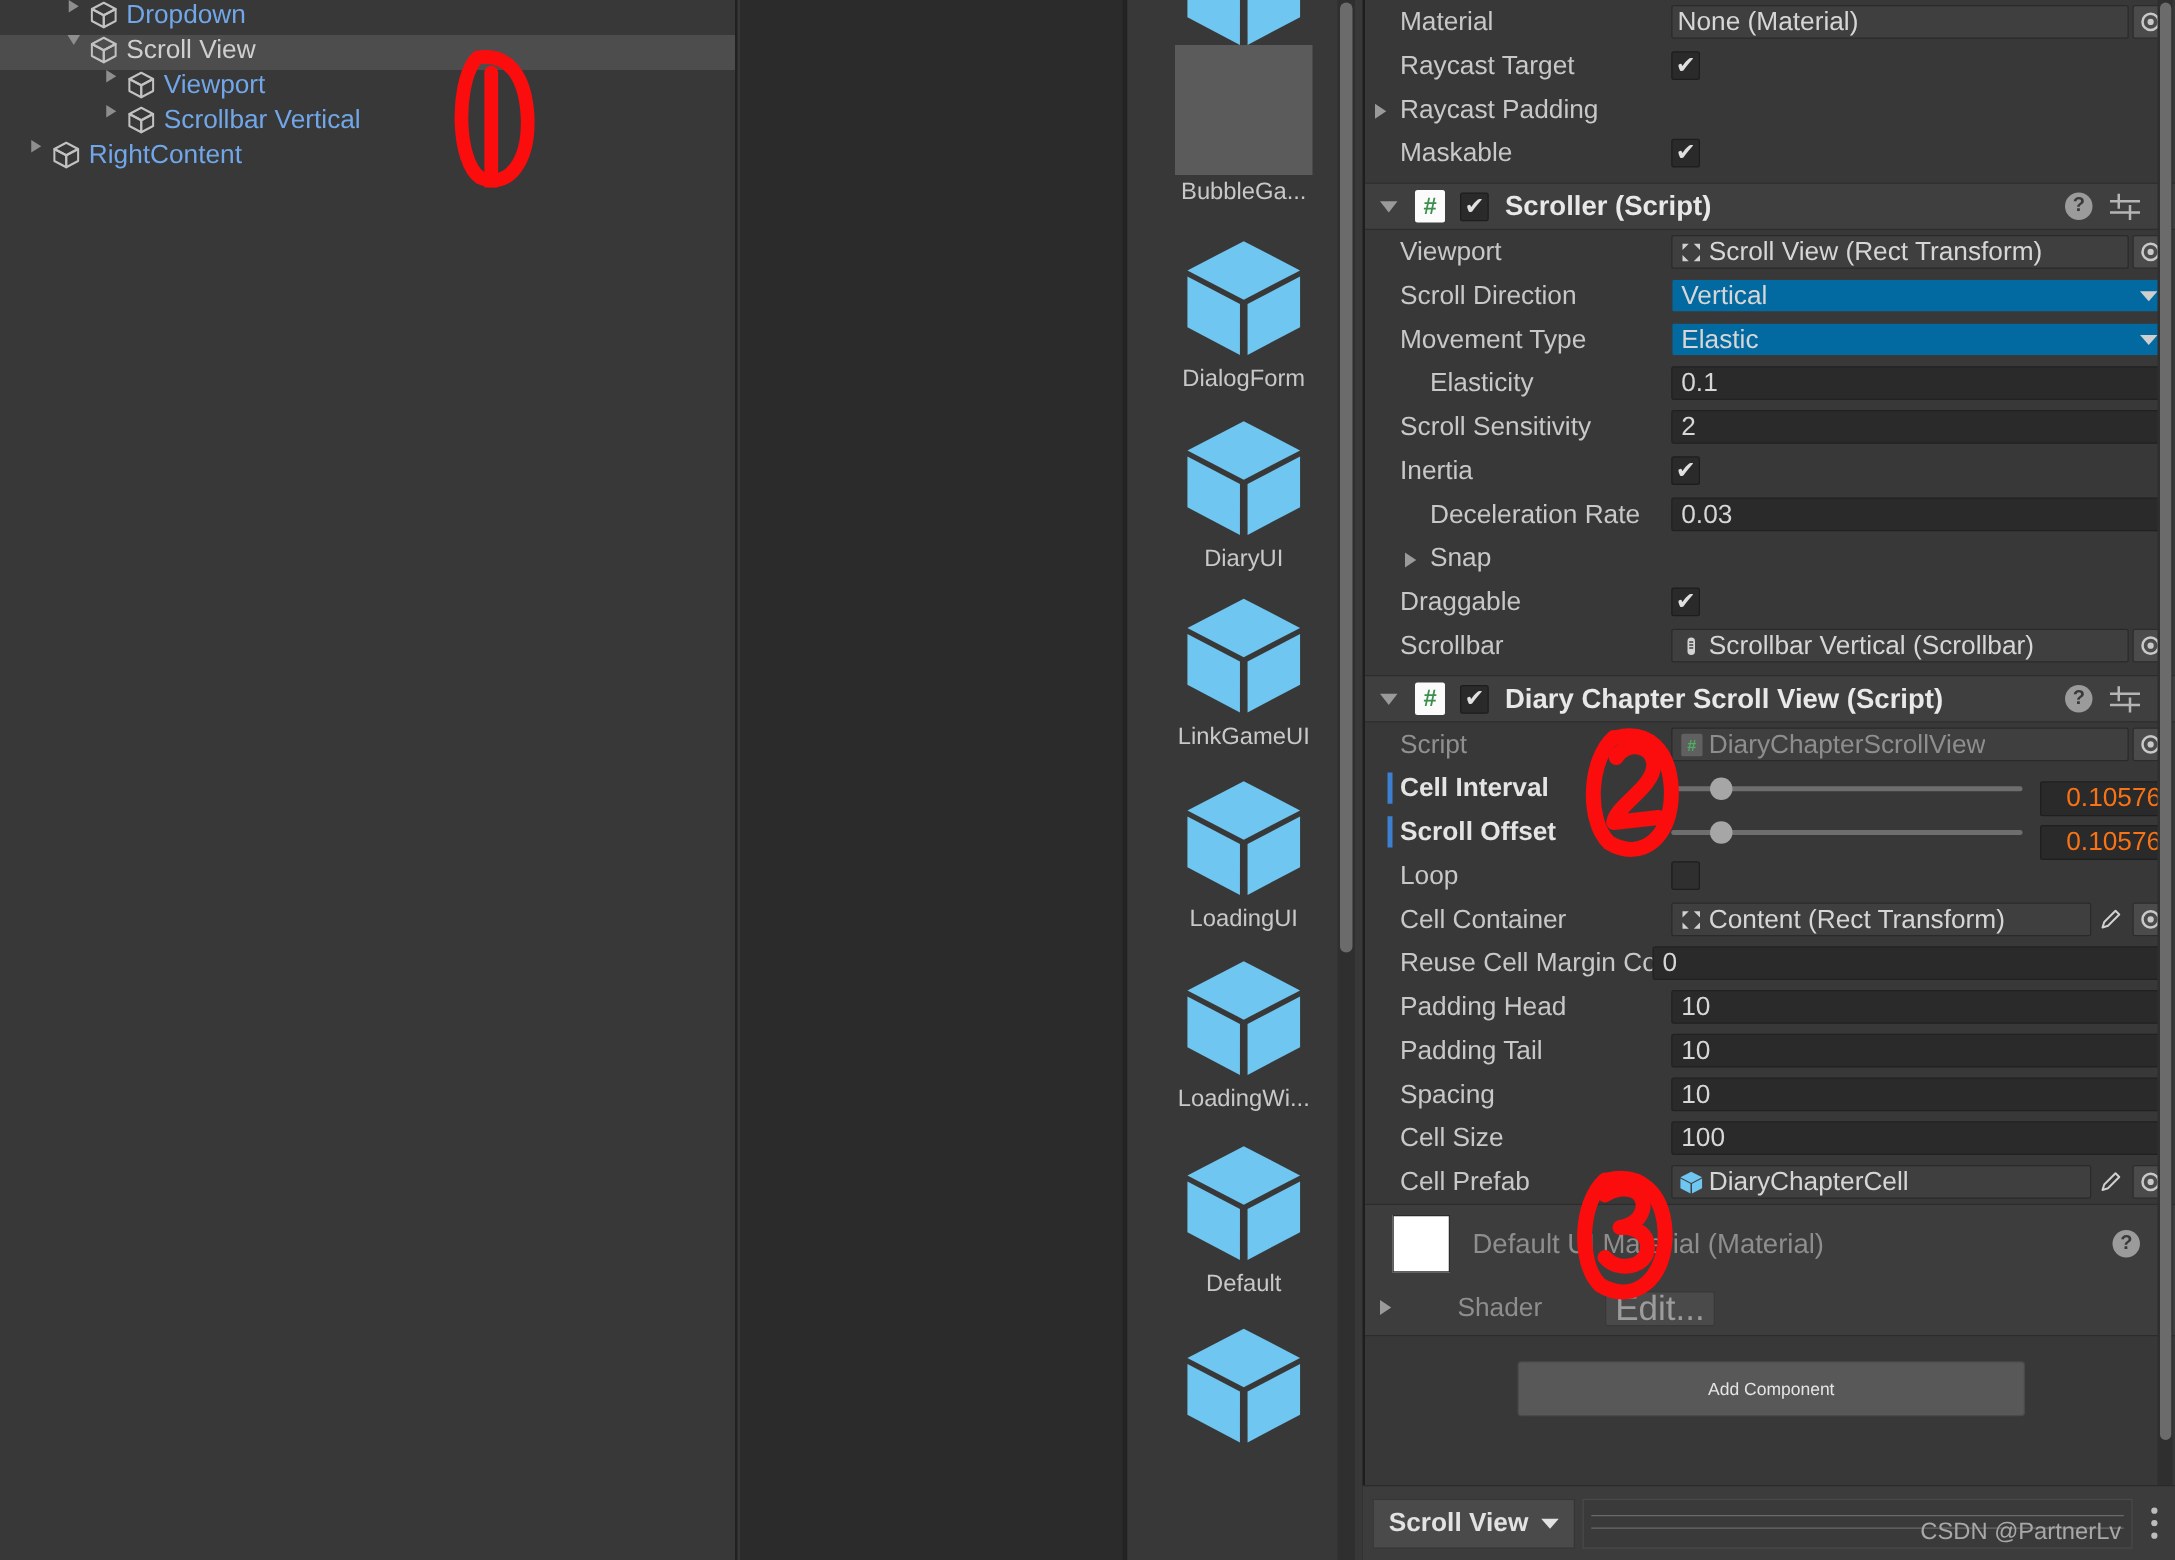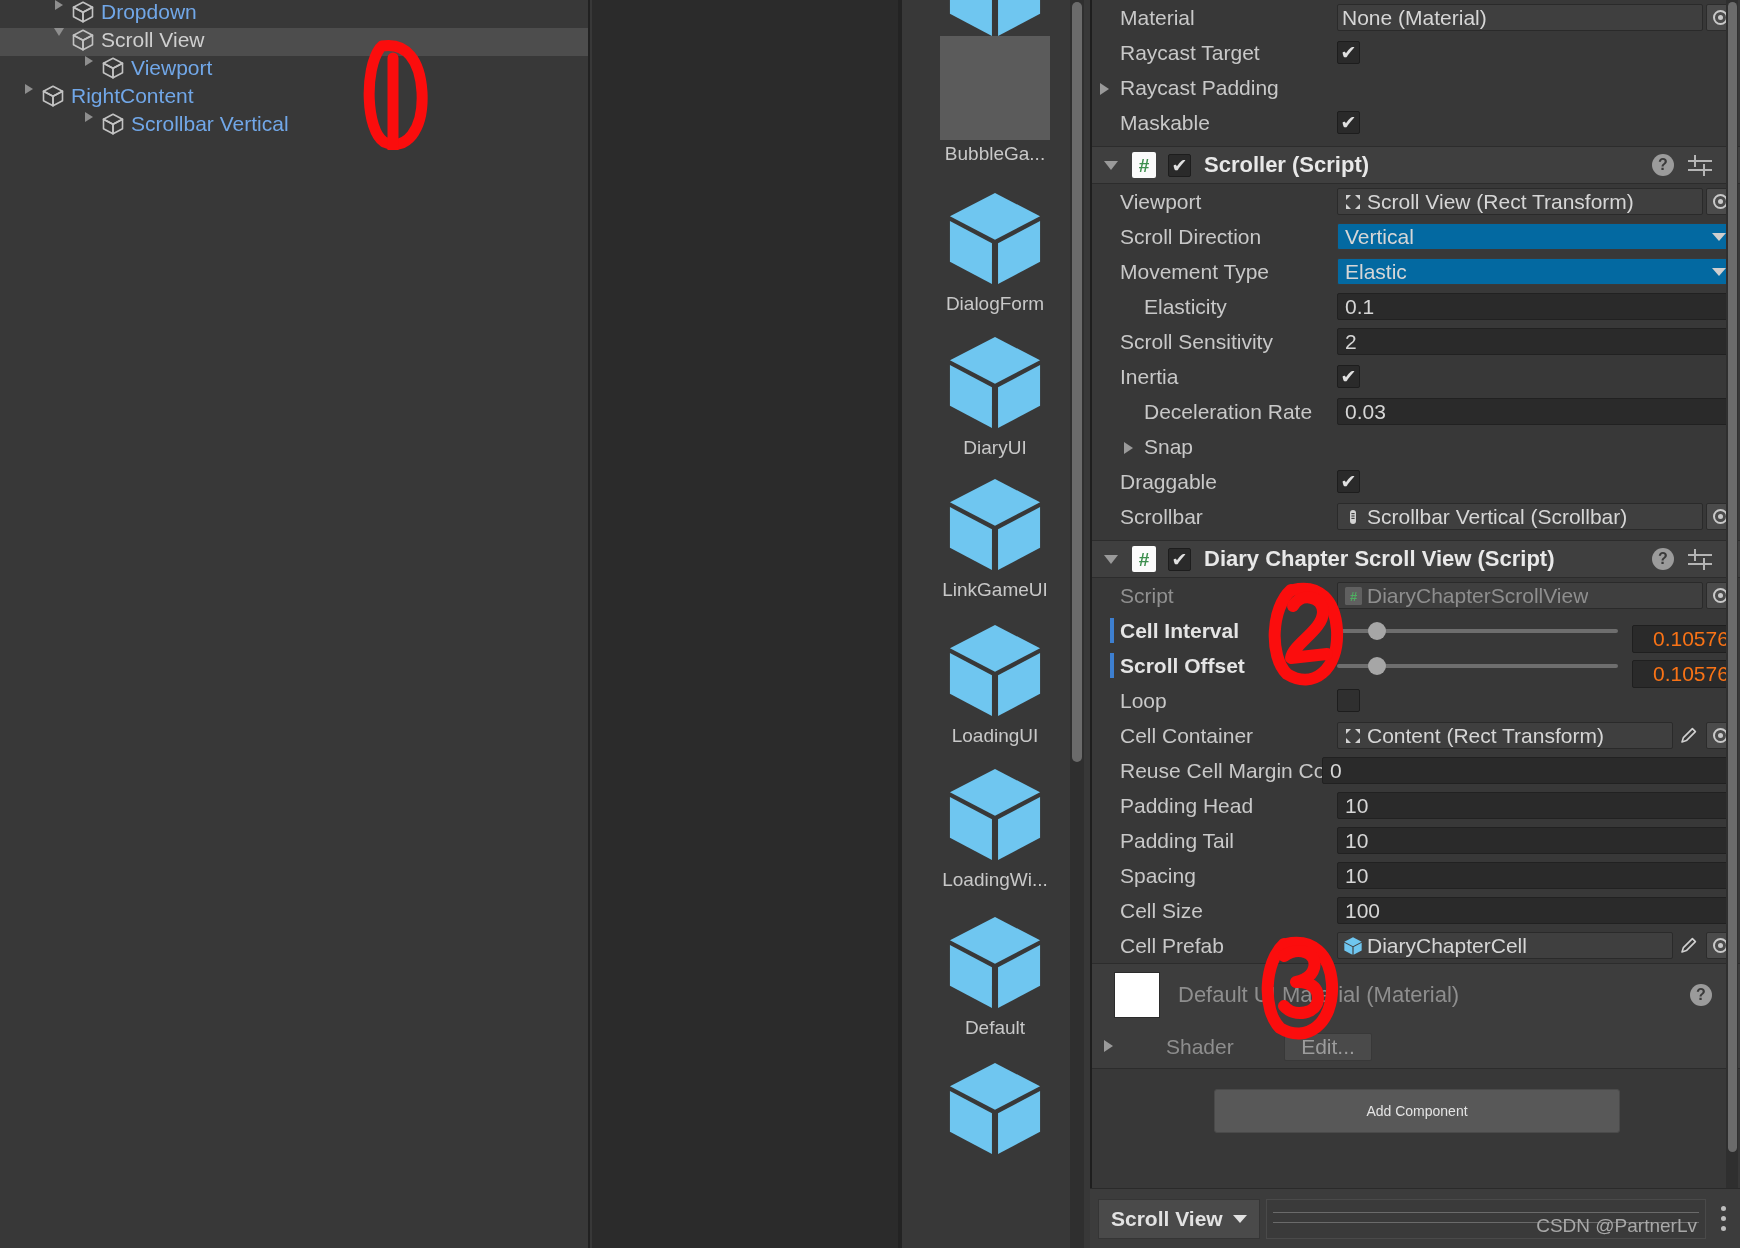--- a/index.html
+++ b/index.html
@@ -177,21 +177,21 @@
      border-left: 9px solid #9a9a9a; border-top:6px solid transparent;border-bottom:6px solid transparent;}
   .mat-shader-label { margin-left: 74px; width: 110px; font-size: 21px; color: #8e8e8e; }
   .shader-dd {
     flex: 1 1 auto; height: 28px; background: #4a4a4a; border:1px solid #383838; border-radius:2px;
     display:flex; align-items:center; justify-content:space-between; padding: 0 7px;
     font-size: 21px; color: #9c9c9c;
   }
   .edit-btn {
     width: 88px; flex: 0 0 88px; height: 28px; margin: 0 10px 0 8px;
     background: #4a4a4a; border:1px solid #383838; border-radius:2px;
-    display:flex; align-items:center; justify-content:center; font-size:21px; color:#9c9c9c;
+    display:flex; align-items:center; justify-content:center; font-size:28px; color:#9c9c9c;
   }
 
   .addcomp-area { height: 84px; display:flex; align-items:center; justify-content:center;
      background:#383838; border-top:1px solid #2c2c2c; }
   .addcomp-btn {
     width: 406px; height: 44px; background: #585858; border:1px solid #4a4a4a; border-radius:3px;
     display:flex; align-items:center; justify-content:center; font-size:14px; color:#e4e4e4;
   }
 
   .insp-scroll {
@@ -264,44 +264,44 @@
           <span class="cube-ico">
             <svg width="24" height="24" viewBox="0 0 24 24">
               <path d="M12 2.2 21.5 7.2 12 12.2 2.5 7.2Z" fill="none" stroke="#c2c2c2" stroke-width="1.6" stroke-linejoin="round"></path>
               <path d="M2.5 7.2 V16.8 L12 21.8 V12.2Z" fill="none" stroke="#c2c2c2" stroke-width="1.6" stroke-linejoin="round"></path>
               <path d="M21.5 7.2 V16.8 L12 21.8 V12.2Z" fill="none" stroke="#c2c2c2" stroke-width="1.6" stroke-linejoin="round"></path>
             </svg>
           </span>
           <span class="hier-label prefab">Viewport</span>
         </div>
         <div class="hier-row">
-          <span class="twisty" style="margin-left: 18px;">
+          <span class="twisty" style="margin-left: 78px;">
             <i></i>
           </span>
           <span class="cube-ico">
             <svg width="24" height="24" viewBox="0 0 24 24">
               <path d="M12 2.2 21.5 7.2 12 12.2 2.5 7.2Z" fill="none" stroke="#c2c2c2" stroke-width="1.6" stroke-linejoin="round"></path>
               <path d="M2.5 7.2 V16.8 L12 21.8 V12.2Z" fill="none" stroke="#c2c2c2" stroke-width="1.6" stroke-linejoin="round"></path>
               <path d="M21.5 7.2 V16.8 L12 21.8 V12.2Z" fill="none" stroke="#c2c2c2" stroke-width="1.6" stroke-linejoin="round"></path>
             </svg>
           </span>
-          <span class="hier-label prefab">RightContent</span>
+          <span class="hier-label prefab">Scrollbar Vertical</span>
         </div>
         <div class="hier-row">
-          <span class="twisty" style="margin-left: 78px;">
+          <span class="twisty" style="margin-left: 18px;">
             <i></i>
           </span>
           <span class="cube-ico">
             <svg width="24" height="24" viewBox="0 0 24 24">
               <path d="M12 2.2 21.5 7.2 12 12.2 2.5 7.2Z" fill="none" stroke="#c2c2c2" stroke-width="1.6" stroke-linejoin="round"></path>
               <path d="M2.5 7.2 V16.8 L12 21.8 V12.2Z" fill="none" stroke="#c2c2c2" stroke-width="1.6" stroke-linejoin="round"></path>
               <path d="M21.5 7.2 V16.8 L12 21.8 V12.2Z" fill="none" stroke="#c2c2c2" stroke-width="1.6" stroke-linejoin="round"></path>
             </svg>
           </span>
-          <span class="hier-label prefab">Scrollbar Vertical</span>
+          <span class="hier-label prefab">RightContent</span>
         </div>
       </div>
   </div>
 
   <div id="scene-pane"></div>
   <div id="proj-left-edge"></div>
 
   <div id="project-pane">
     <div id="asset-list">
         <div class="asset" style="position: absolute; top: -62px;">

